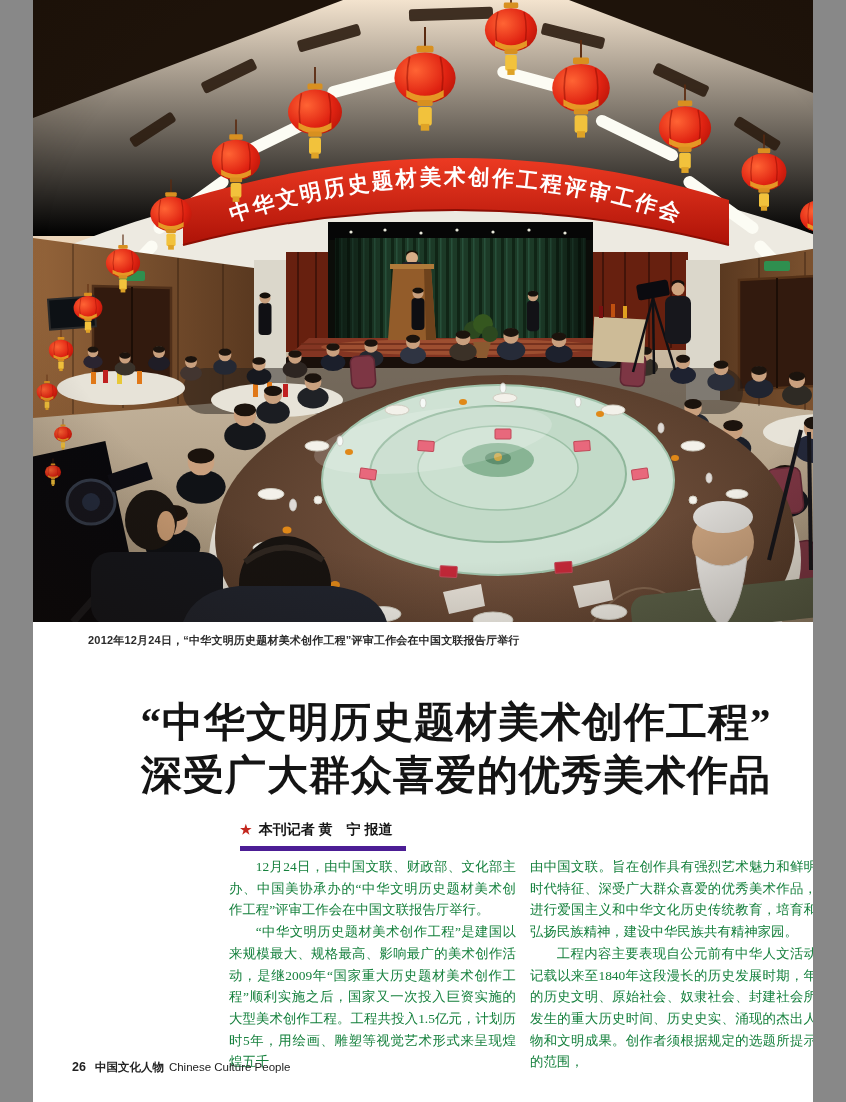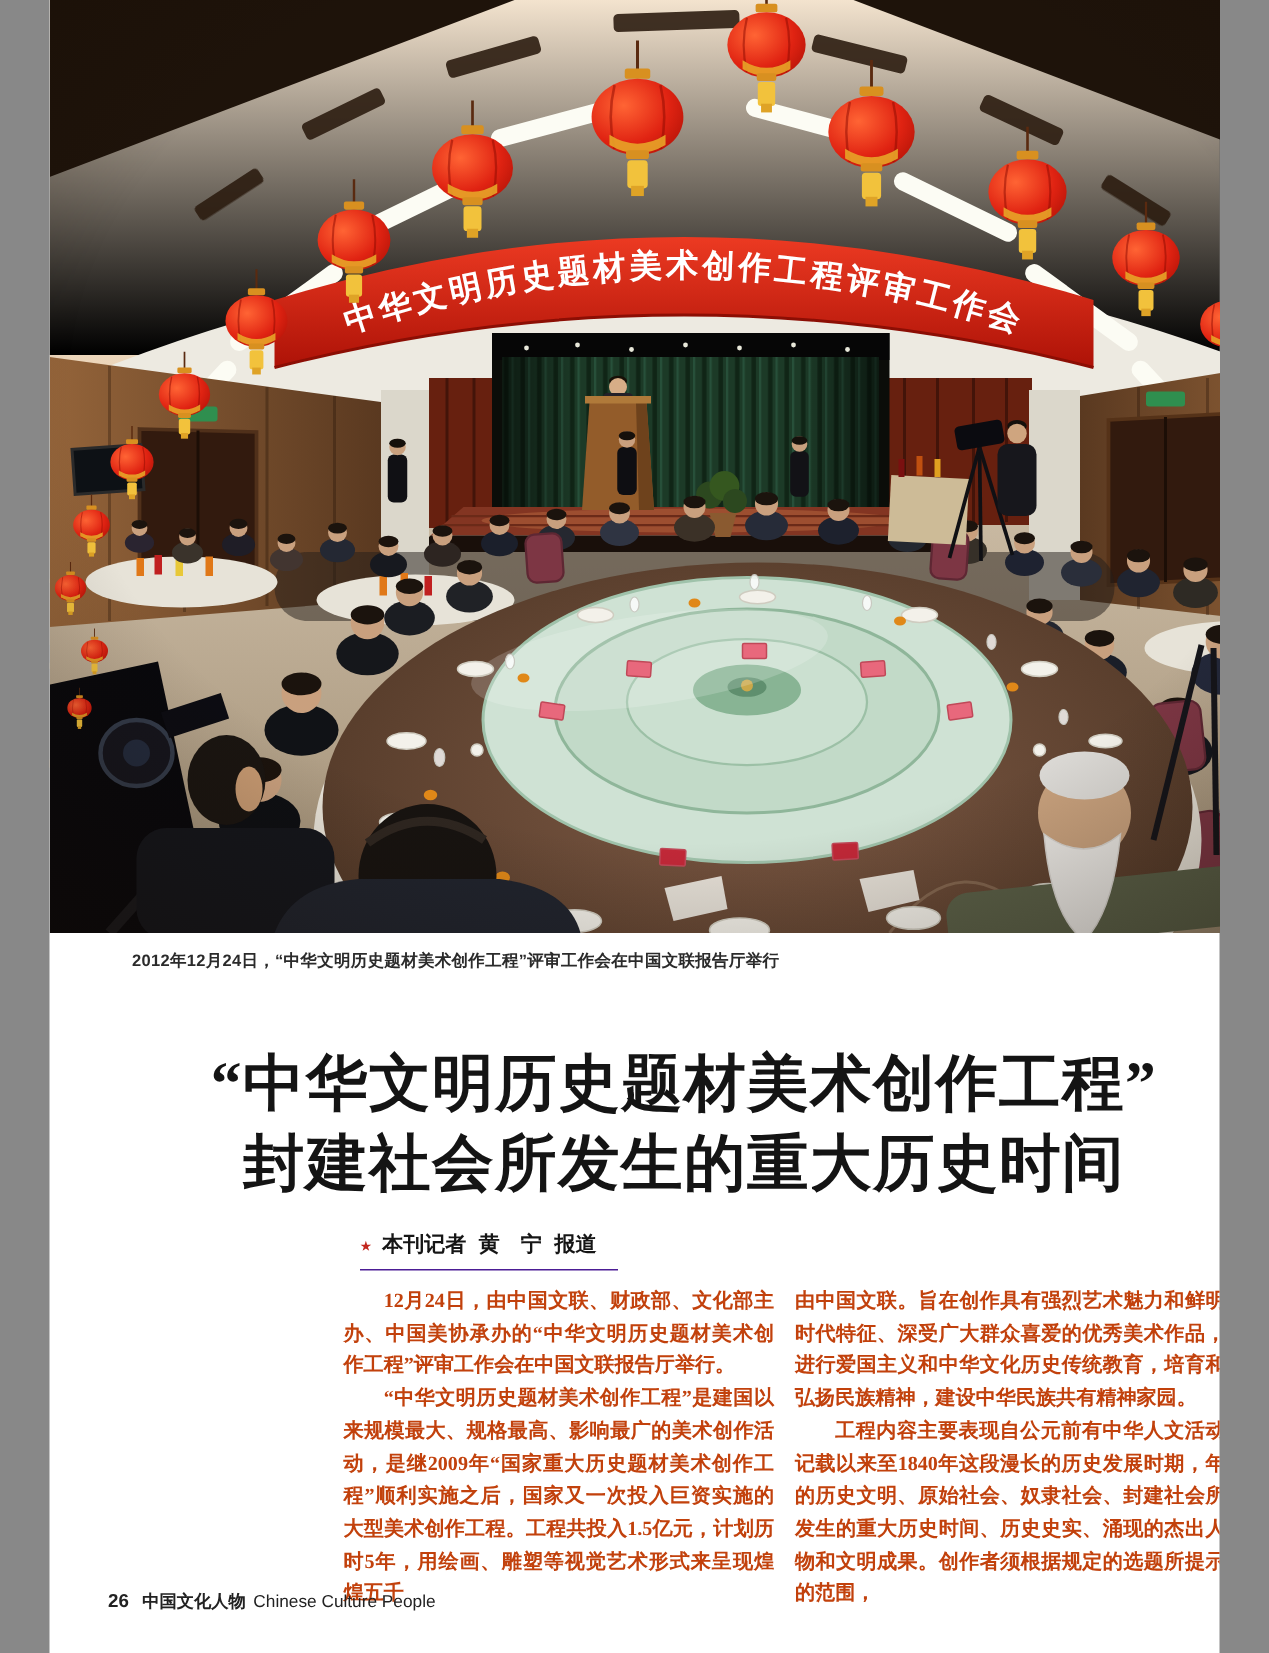--- a/index.html
+++ b/index.html
@@ -7,25 +7,25 @@
         font-family:"Liberation Serif",serif;}
   .photo-wrap{position:absolute;left:0;top:0;width:846px;height:622px;}
   .photo-wrap svg{display:block;}
   .caption{position:absolute;left:55px;top:633px;width:740px;
            font-family:"Liberation Sans",sans-serif;font-size:11px;font-weight:bold;
            color:#2b2b2b;letter-spacing:.2px;}
   .headline{position:absolute;left:93px;top:696px;width:660px;text-align:center;
             font-family:"Liberation Serif",serif;font-weight:bold;color:#141414;
             font-size:41px;line-height:53px;letter-spacing:1px;}
   .byline{position:absolute;left:207px;top:821px;
-          font-family:Liberation Mono, monospace;font-size:14px;font-weight:bold;color:#151515;
-          border-bottom:1px solid #4c1d95;padding:0 14px 7px 0;}
+          font-family:Liberation Sans, sans-serif;font-size:14px;font-weight:bold;color:#151515;
+          border-bottom:5px solid #4c1d95;padding:0 14px 7px 0;}
   .byline .star{color:#c3261d;font-size:13px;margin-right:7px;}
   .columns{position:absolute;left:196px;top:856px;width:589px;display:flex;gap:14px;}
-  .col{width:287px;font-size:13.4px;line-height:21.7px;text-align:justify;color:#c2410c;font-weight:bold;}
+  .col{width:287px;font-size:13.4px;line-height:21.7px;text-align:justify;color:#15803d;}
   .col p{margin:0;text-indent:2em;}
   .col p.cont{text-indent:0;}
   .footer{position:absolute;left:39px;top:1060px;font-family:"Liberation Sans",sans-serif;
           font-size:11.5px;color:#222;}
   .footer .pn{font-weight:bold;font-size:12.5px;margin-right:9px;}
   .footer .cn{font-weight:bold;margin-right:5px;}
 </style>
 </head>
 <body>
 
@@ -424,21 +424,21 @@
     </g>
 
     <rect width="846" height="622" fill="url(#vign)"></rect>
   </svg>
   </div>
 
   <div class="caption">2012年12月24日，“中华文明历史题材美术创作工程”评审工作会在中国文联报告厅举行</div>
 
   <div class="headline">
     <div>“中华文明历史题材美术创作工程”</div>
-    <div>封建社会所发生的重大历史时间</div>
+    <div>深受广大群众喜爱的优秀美术作品</div>
   </div>
 
   <div class="byline">
     <span class="star">★</span><span>本刊记者 黄　宁 报道</span>
   </div>
 
   <div class="columns">
     <div class="col">
       <p>12月24日，由中国文联、财政部、文化部主办、中国美协承办的“中华文明历史题材美术创作工程”评审工作会在中国文联报告厅举行。</p>
       <p>“中华文明历史题材美术创作工程”是建国以来规模最大、规格最高、影响最广的美术创作活动，是继2009年“国家重大历史题材美术创作工程”顺利实施之后，国家又一次投入巨资实施的大型美术创作工程。工程共投入1.5亿元，计划历时5年，用绘画、雕塑等视觉艺术形式来呈现煌煌五千</p>

